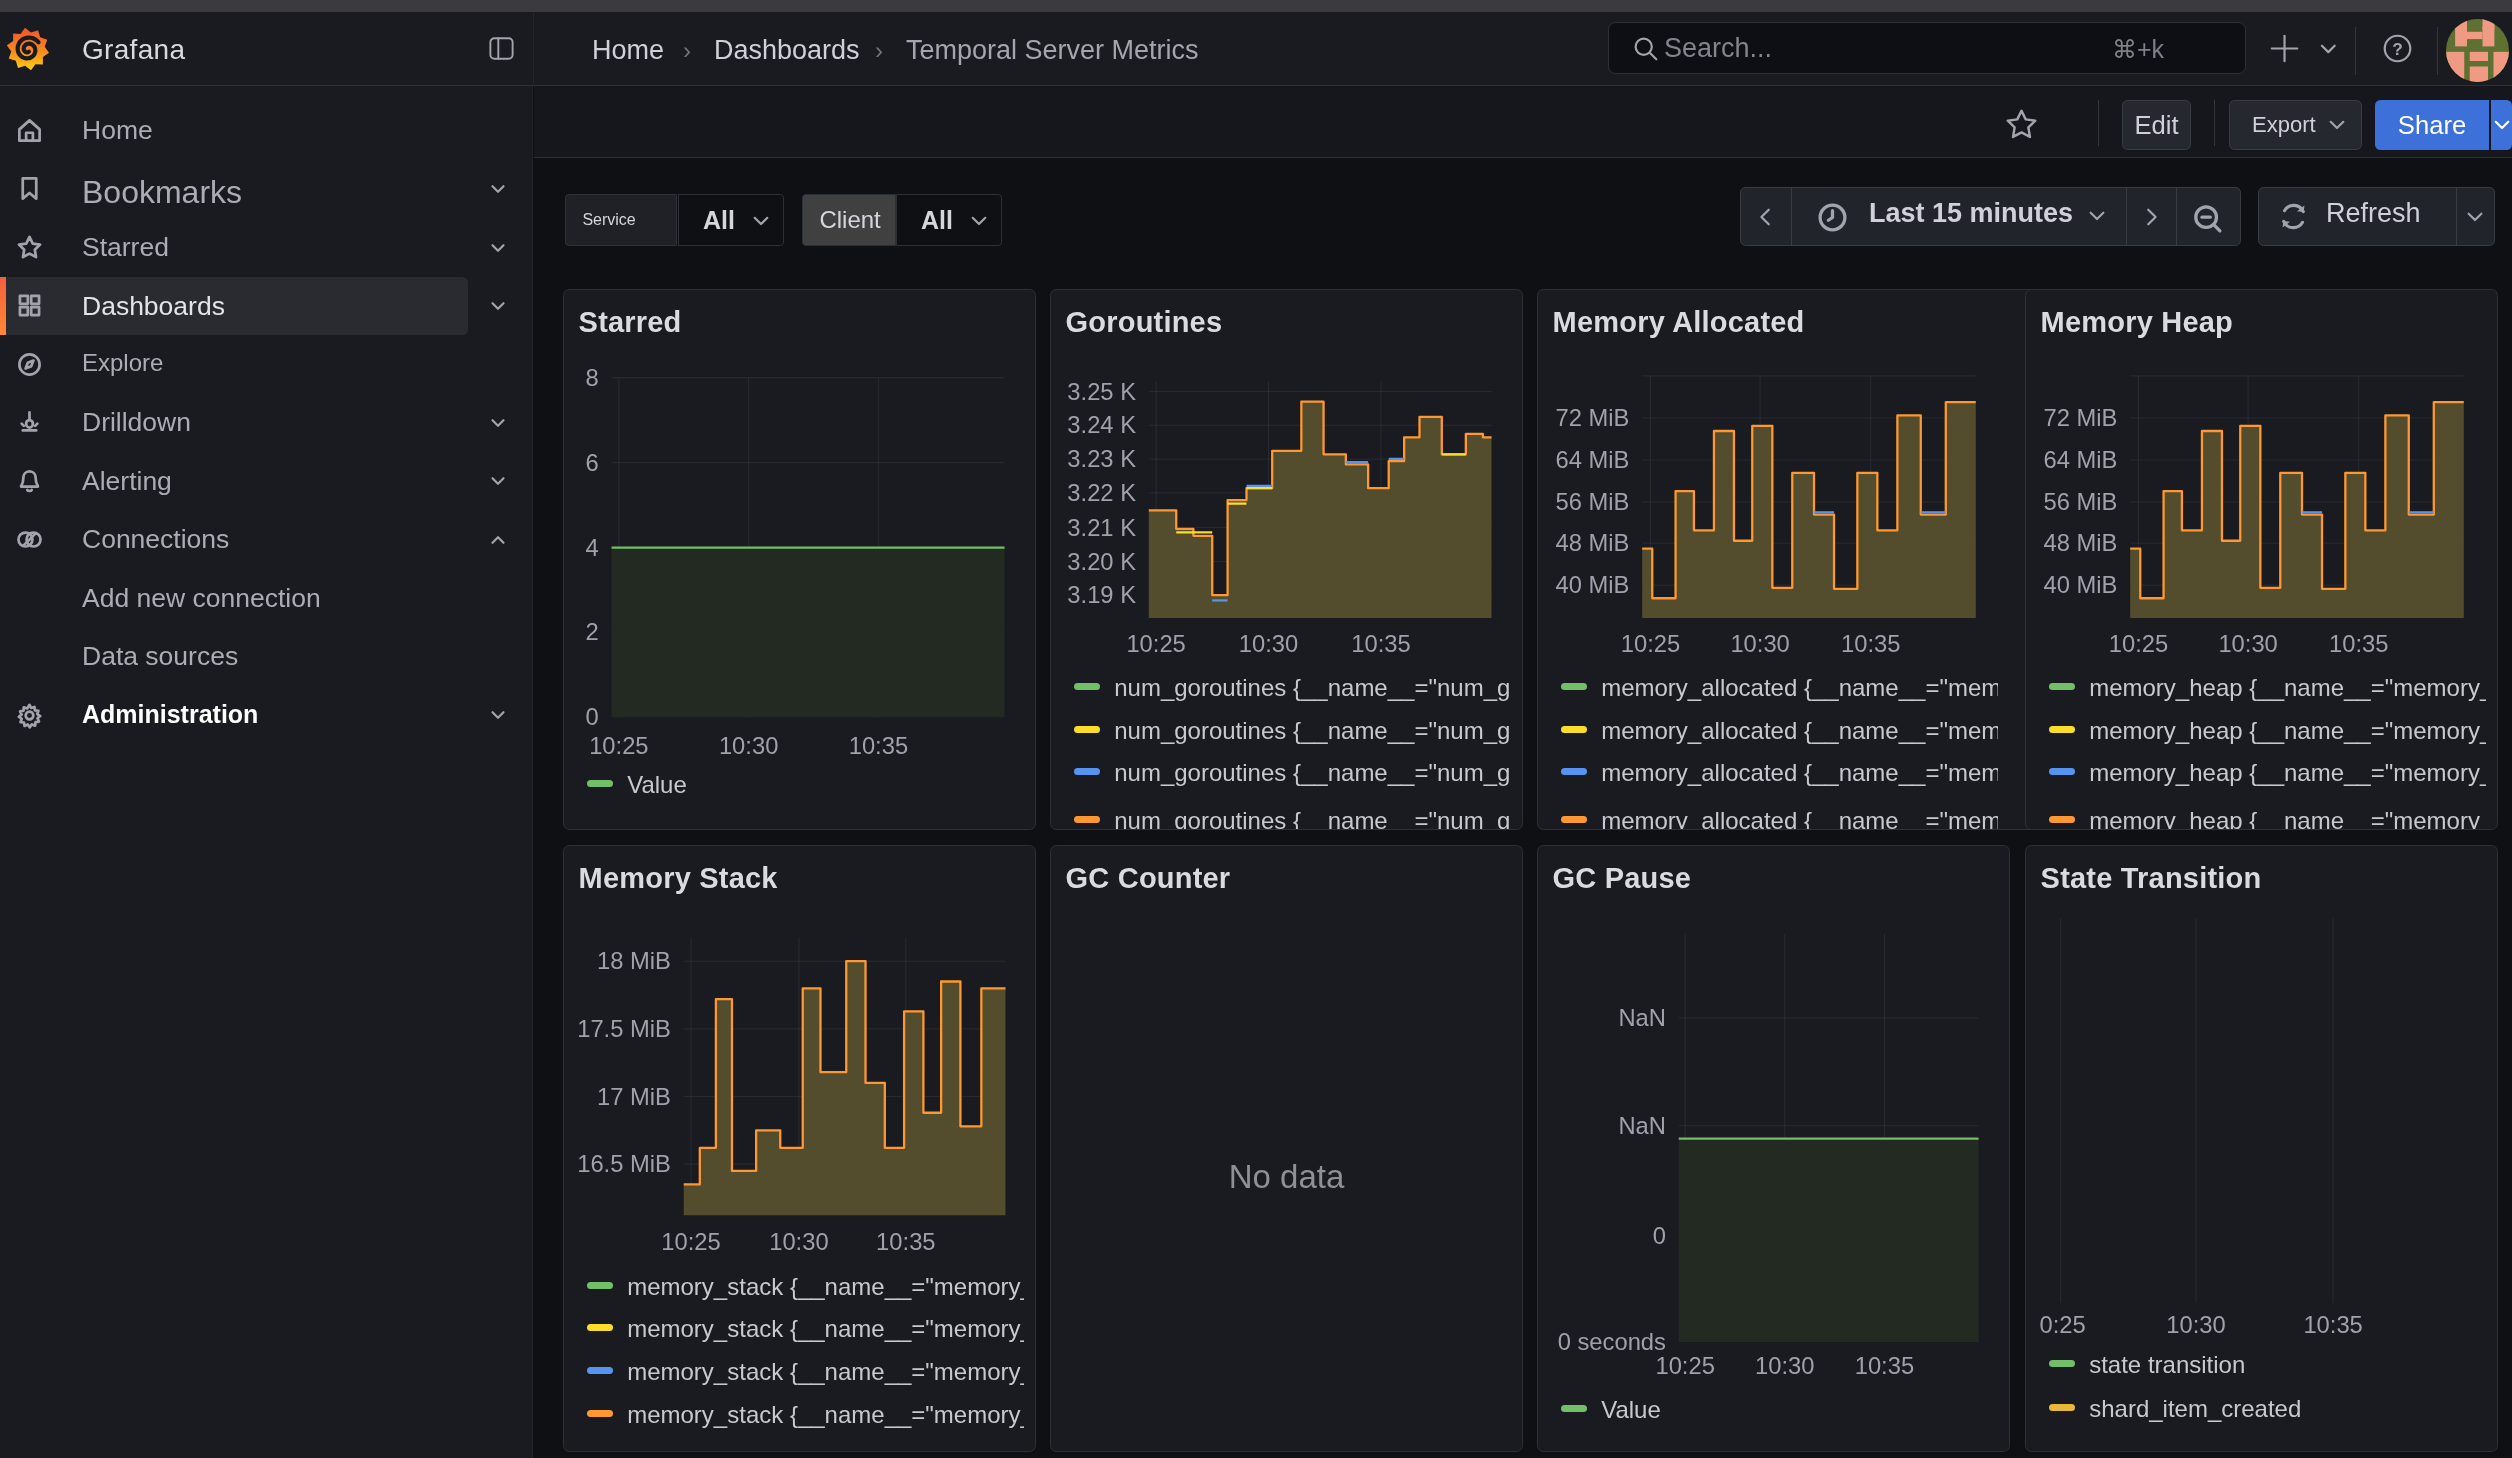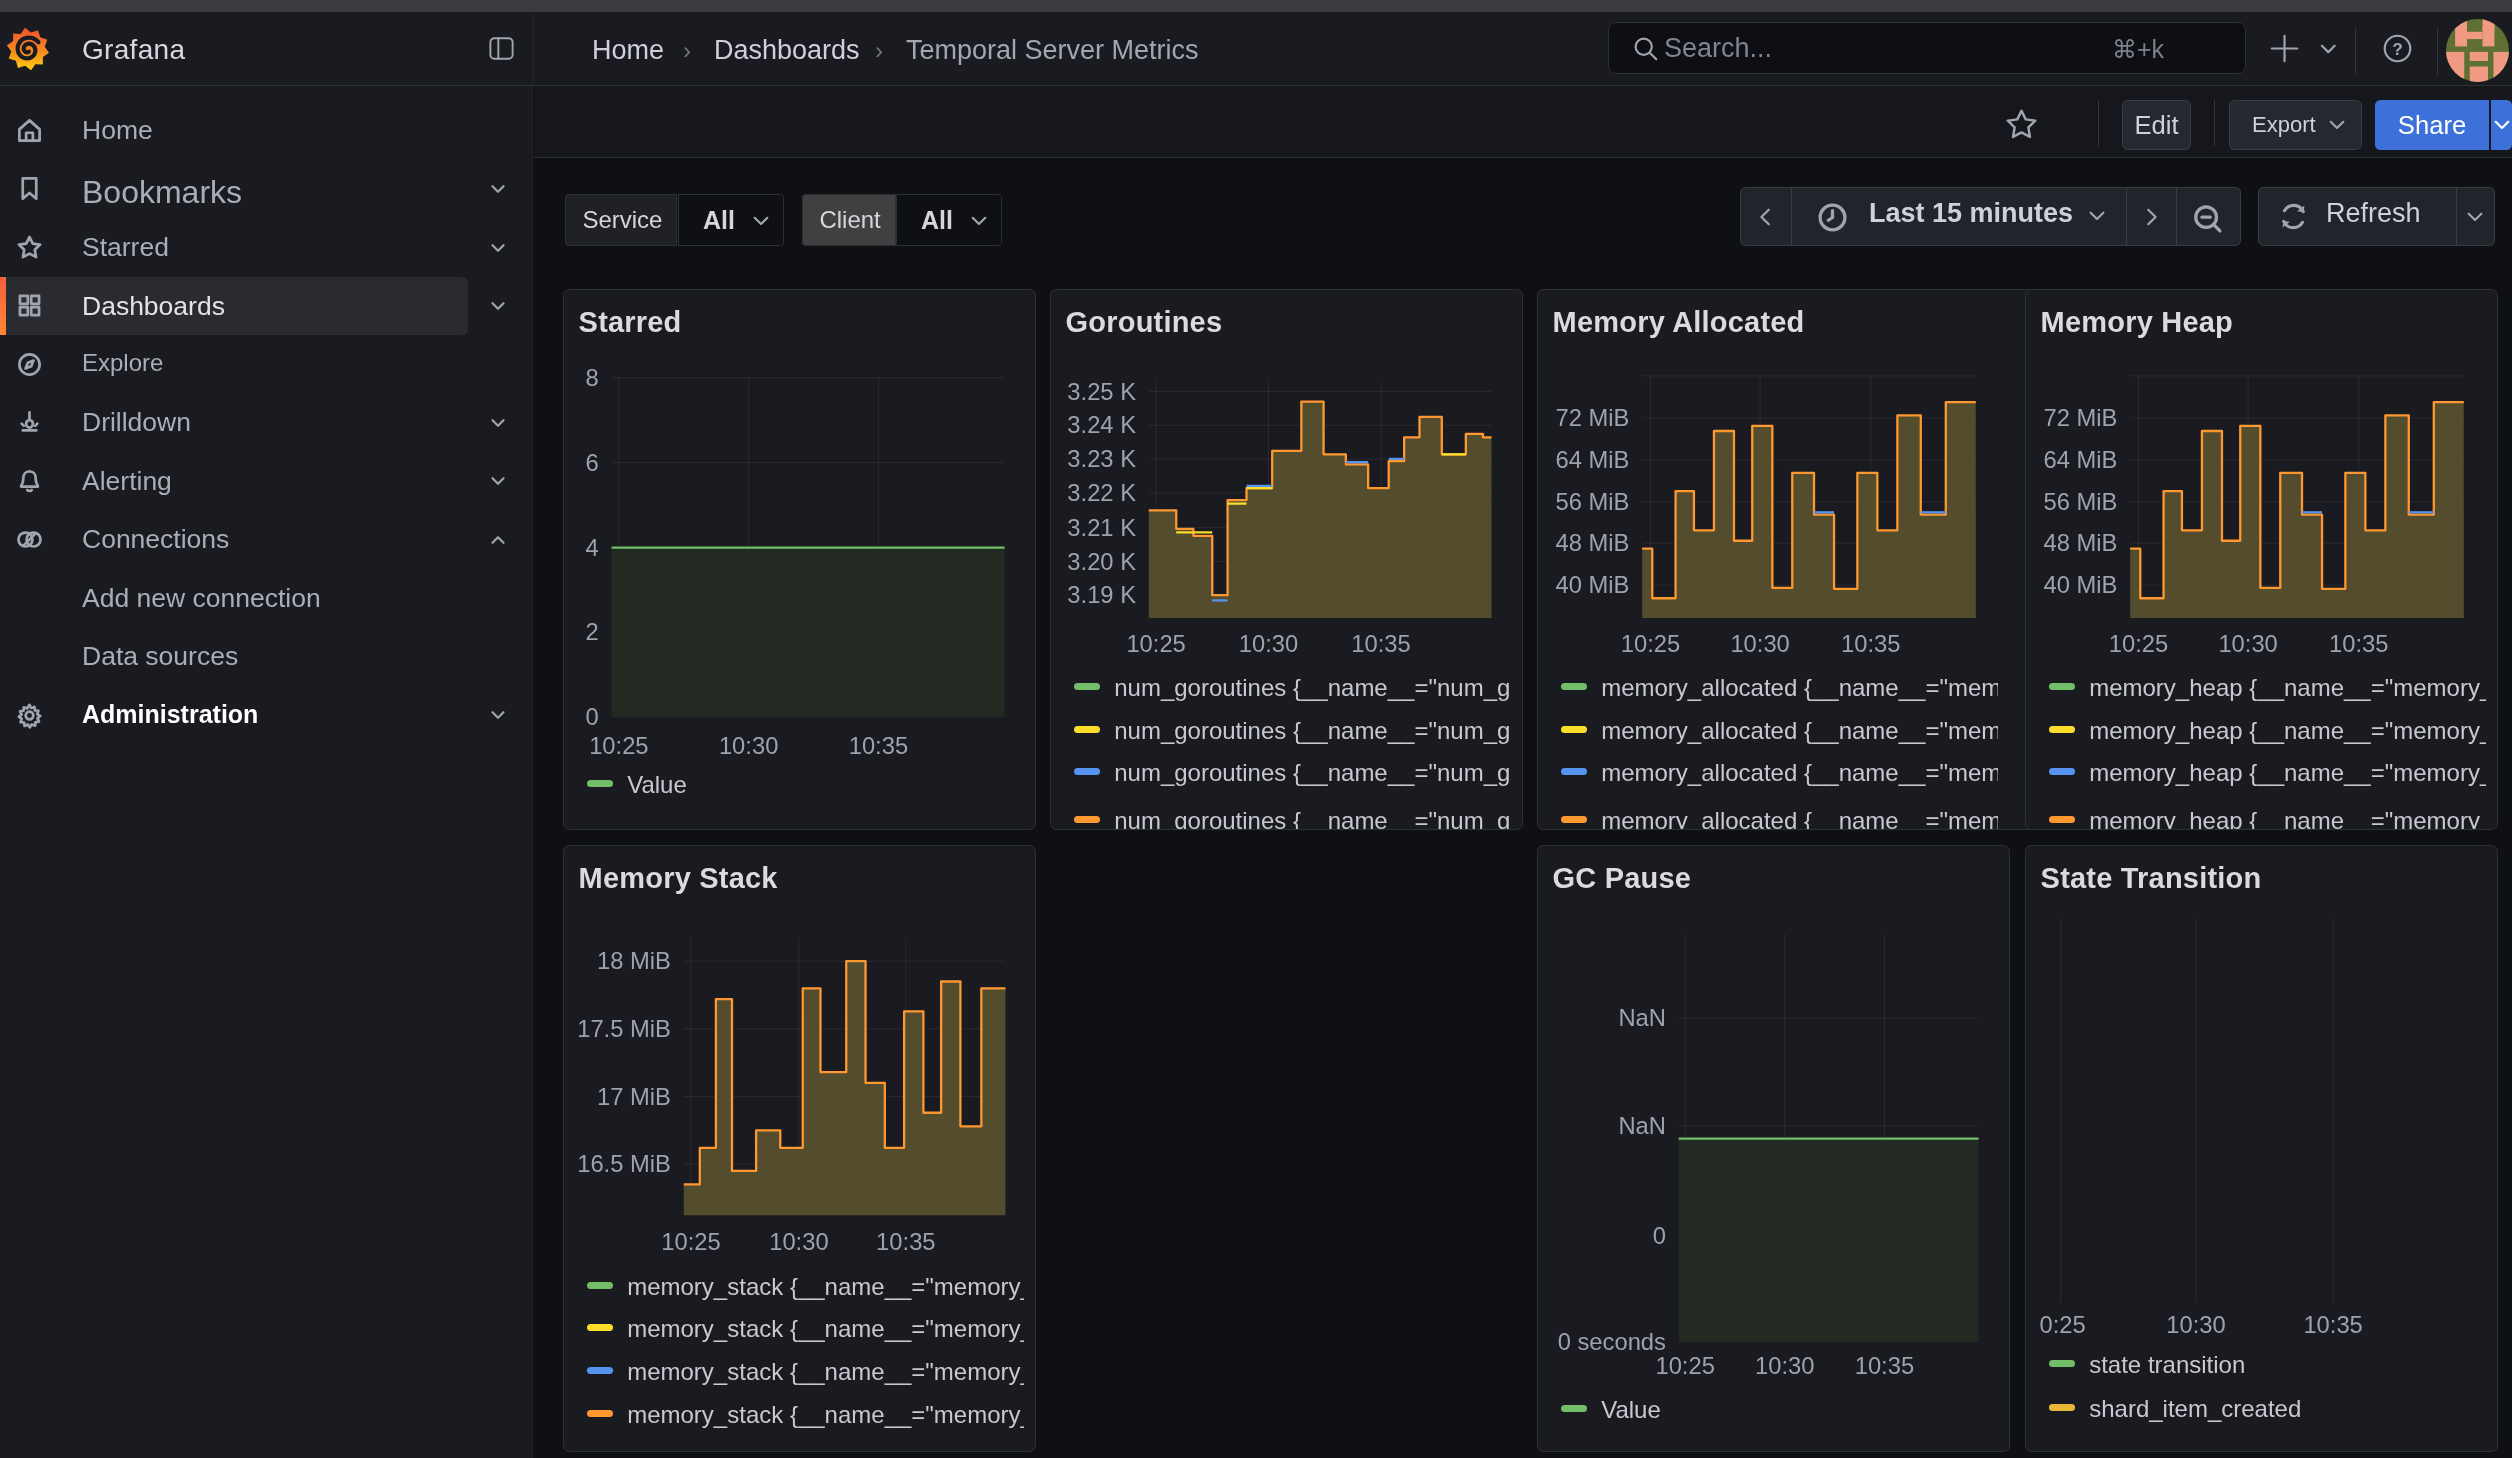--- a/index.html
+++ b/index.html
@@ -151,21 +151,21 @@
 <div class="abs" style="left:82px;top:583px;font-size:26.5px;color:#ABADB6;">Add new connection</div>
 <div class="abs" style="left:82px;top:641px;font-size:26.5px;color:#ABADB6;">Data sources</div>
 <svg class="abs" style="left:15.5px;top:702px;" width="27" height="27" viewBox="0 0 24 24">
       <circle cx="12" cy="12" r="3.4" class="ic"></circle>
       <path d="M12 2.5 L13.4 5.3 L16.4 4.4 L16.8 7.5 L19.9 7.8 L18.9 10.7 L21.5 12.5 L19.1 14.5 L20.4 17.4 L17.3 17.9 L17 21 L14.1 19.9 L12.3 22.5 L10.4 20 L7.6 21.3 L7.1 18.2 L4 17.9 L5.1 15 L2.5 13.1 L5 11.2 L3.6 8.4 L6.7 7.8 L6.9 4.7 L9.9 5.7 L11.6 3.1 Z" class="ic" stroke-width="1.8"></path>
     </svg>
     <div class="abs" style="left:82px;top:700px;font-size:25px;color:#ffffff;font-weight:bold;">Administration</div>
     <svg class="abs" style="left:487px;top:704px;" width="22" height="22" viewBox="0 0 24 24">
       <path d="M6 9 L12 15 L18 9" class="ic"></path>
     </svg>
-<div class="abs" style="left:565px;top:194px;width:112px;height:52px;background:#202127;border:0.9px solid #2E3038;border-radius:3.7px 0 0 3.7px;"><span style="font-size:24px;color:#D5D6DC;line-height:50px;margin-left:16.4px;">Service</span></div>
+<div class="abs" style="left:565px;top:194px;width:112px;height:52px;background:#202127;border:0.9px solid #2E3038;border-radius:3.7px 0 0 3.7px;"><span style="font-size:16px;color:#D5D6DC;line-height:50px;margin-left:16.4px;">Service</span></div>
 <div class="abs" style="left:678px;top:194px;width:106px;height:52px;background:transparent;border:0.9px solid #2E3038;border-left:0.9px solid #2E3038;border-radius:0 3.7px 3.7px 0;"><span style="font-size:25px;font-weight:700;color:#D5D6DC;line-height:50px;margin-left:24px;">All</span>
 <svg style="position:absolute;right:12.8px;top:20px;" width="18" height="12.8" viewBox="0 0 20 14">
         <path d="M3 3 L10 10 L17 3" class="ic"></path>
       </svg></div>
 <div class="abs" style="left:802px;top:194px;width:94px;height:52px;background:#404040;border:0.9px solid #2E3038;border-radius:3.7px 0 0 3.7px;"><span style="font-size:24px;color:#D5D6DC;line-height:50px;margin-left:16.4px;">Client</span></div>
 <div class="abs" style="left:896px;top:194px;width:106px;height:52px;background:transparent;border:0.9px solid #2E3038;border-radius:0 3.7px 3.7px 0;"><span style="font-size:25px;font-weight:700;color:#D5D6DC;line-height:50px;margin-left:24px;">All</span>
 <svg style="position:absolute;right:12.8px;top:20px;" width="18" height="12.8" viewBox="0 0 20 14">
         <path d="M3 3 L10 10 L17 3" class="ic"></path>
       </svg></div>
 <div class="abs" style="left:1740px;top:187px;width:501px;height:59px;background:#22242B;border:0.9px solid #3A3C44;border-radius:5.5px;"></div>
@@ -342,20 +342,24 @@
         <text x="117" y="357" text-anchor="end" font-size="26" fill="#9FA1AC" font-family="Liberation Sans, sans-serif">16.5 MiB</text>
         <text x="139" y="442" text-anchor="middle" font-size="26" fill="#9FA1AC" font-family="Liberation Sans, sans-serif">10:25</text>
         <text x="257" y="442" text-anchor="middle" font-size="26" fill="#9FA1AC" font-family="Liberation Sans, sans-serif">10:30</text>
         <text x="374" y="442" text-anchor="middle" font-size="26" fill="#9FA1AC" font-family="Liberation Sans, sans-serif">10:35</text>
       </svg>
 <div style="position:absolute;left:23px;top:427px;height:33px;width:437px;overflow:hidden;white-space:nowrap;"><span style="display:inline-block;width:25.6px;height:7.3px;border-radius:3.7px;background:#73BF69;vertical-align:middle;margin-right:14.6px;margin-top:-3.7px;"></span><span style="font-size:24px;color:#C8C9D0;vertical-align:middle;">memory_stack {__name__="memory_st</span></div>
 <div style="position:absolute;left:23px;top:469px;height:33px;width:437px;overflow:hidden;white-space:nowrap;"><span style="display:inline-block;width:25.6px;height:7.3px;border-radius:3.7px;background:#FADE2A;vertical-align:middle;margin-right:14.6px;margin-top:-3.7px;"></span><span style="font-size:24px;color:#C8C9D0;vertical-align:middle;">memory_stack {__name__="memory_st</span></div>
 <div style="position:absolute;left:23px;top:512px;height:33px;width:437px;overflow:hidden;white-space:nowrap;"><span style="display:inline-block;width:25.6px;height:7.3px;border-radius:3.7px;background:#5794F2;vertical-align:middle;margin-right:14.6px;margin-top:-3.7px;"></span><span style="font-size:24px;color:#C8C9D0;vertical-align:middle;">memory_stack {__name__="memory_st</span></div>
 <div style="position:absolute;left:23px;top:555px;height:33px;width:437px;overflow:hidden;white-space:nowrap;"><span style="display:inline-block;width:25.6px;height:7.3px;border-radius:3.7px;background:#FF9830;vertical-align:middle;margin-right:14.6px;margin-top:-3.7px;"></span><span style="font-size:24px;color:#C8C9D0;vertical-align:middle;">memory_stack {__name__="memory_st</span></div>
 </div>
+<div class="panel" style="left:1050px;top:845px;width:473px;height:607px;">
+      <div class="ptitle">GC Counter</div>
+<div style="position:absolute;left:0;top:312px;width:100%;text-align:center;font-size:33px;color:#8E9096;">No data</div>
+</div>
 <div class="panel" style="left:1537px;top:845px;width:473px;height:607px;">
       <div class="ptitle">GC Pause</div>
 <svg style="position:absolute;left:0;top:0;" width="473" height="607" viewBox="0 0 517.5 664">
         <line x1="154" y1="188" x2="482" y2="188" stroke="rgba(204,204,220,0.10)" stroke-width="1"></line>
         <line x1="154" y1="306" x2="482" y2="306" stroke="rgba(204,204,220,0.10)" stroke-width="1"></line>
         <line x1="154" y1="426" x2="482" y2="426" stroke="rgba(204,204,220,0.10)" stroke-width="1"></line>
         <line x1="154" y1="542" x2="482" y2="542" stroke="rgba(204,204,220,0.10)" stroke-width="1"></line>
         <line x1="161" y1="96" x2="161" y2="542" stroke="rgba(204,204,220,0.10)" stroke-width="1"></line>
         <line x1="270" y1="96" x2="270" y2="542" stroke="rgba(204,204,220,0.10)" stroke-width="1"></line>
         <line x1="379" y1="96" x2="379" y2="542" stroke="rgba(204,204,220,0.10)" stroke-width="1"></line>

